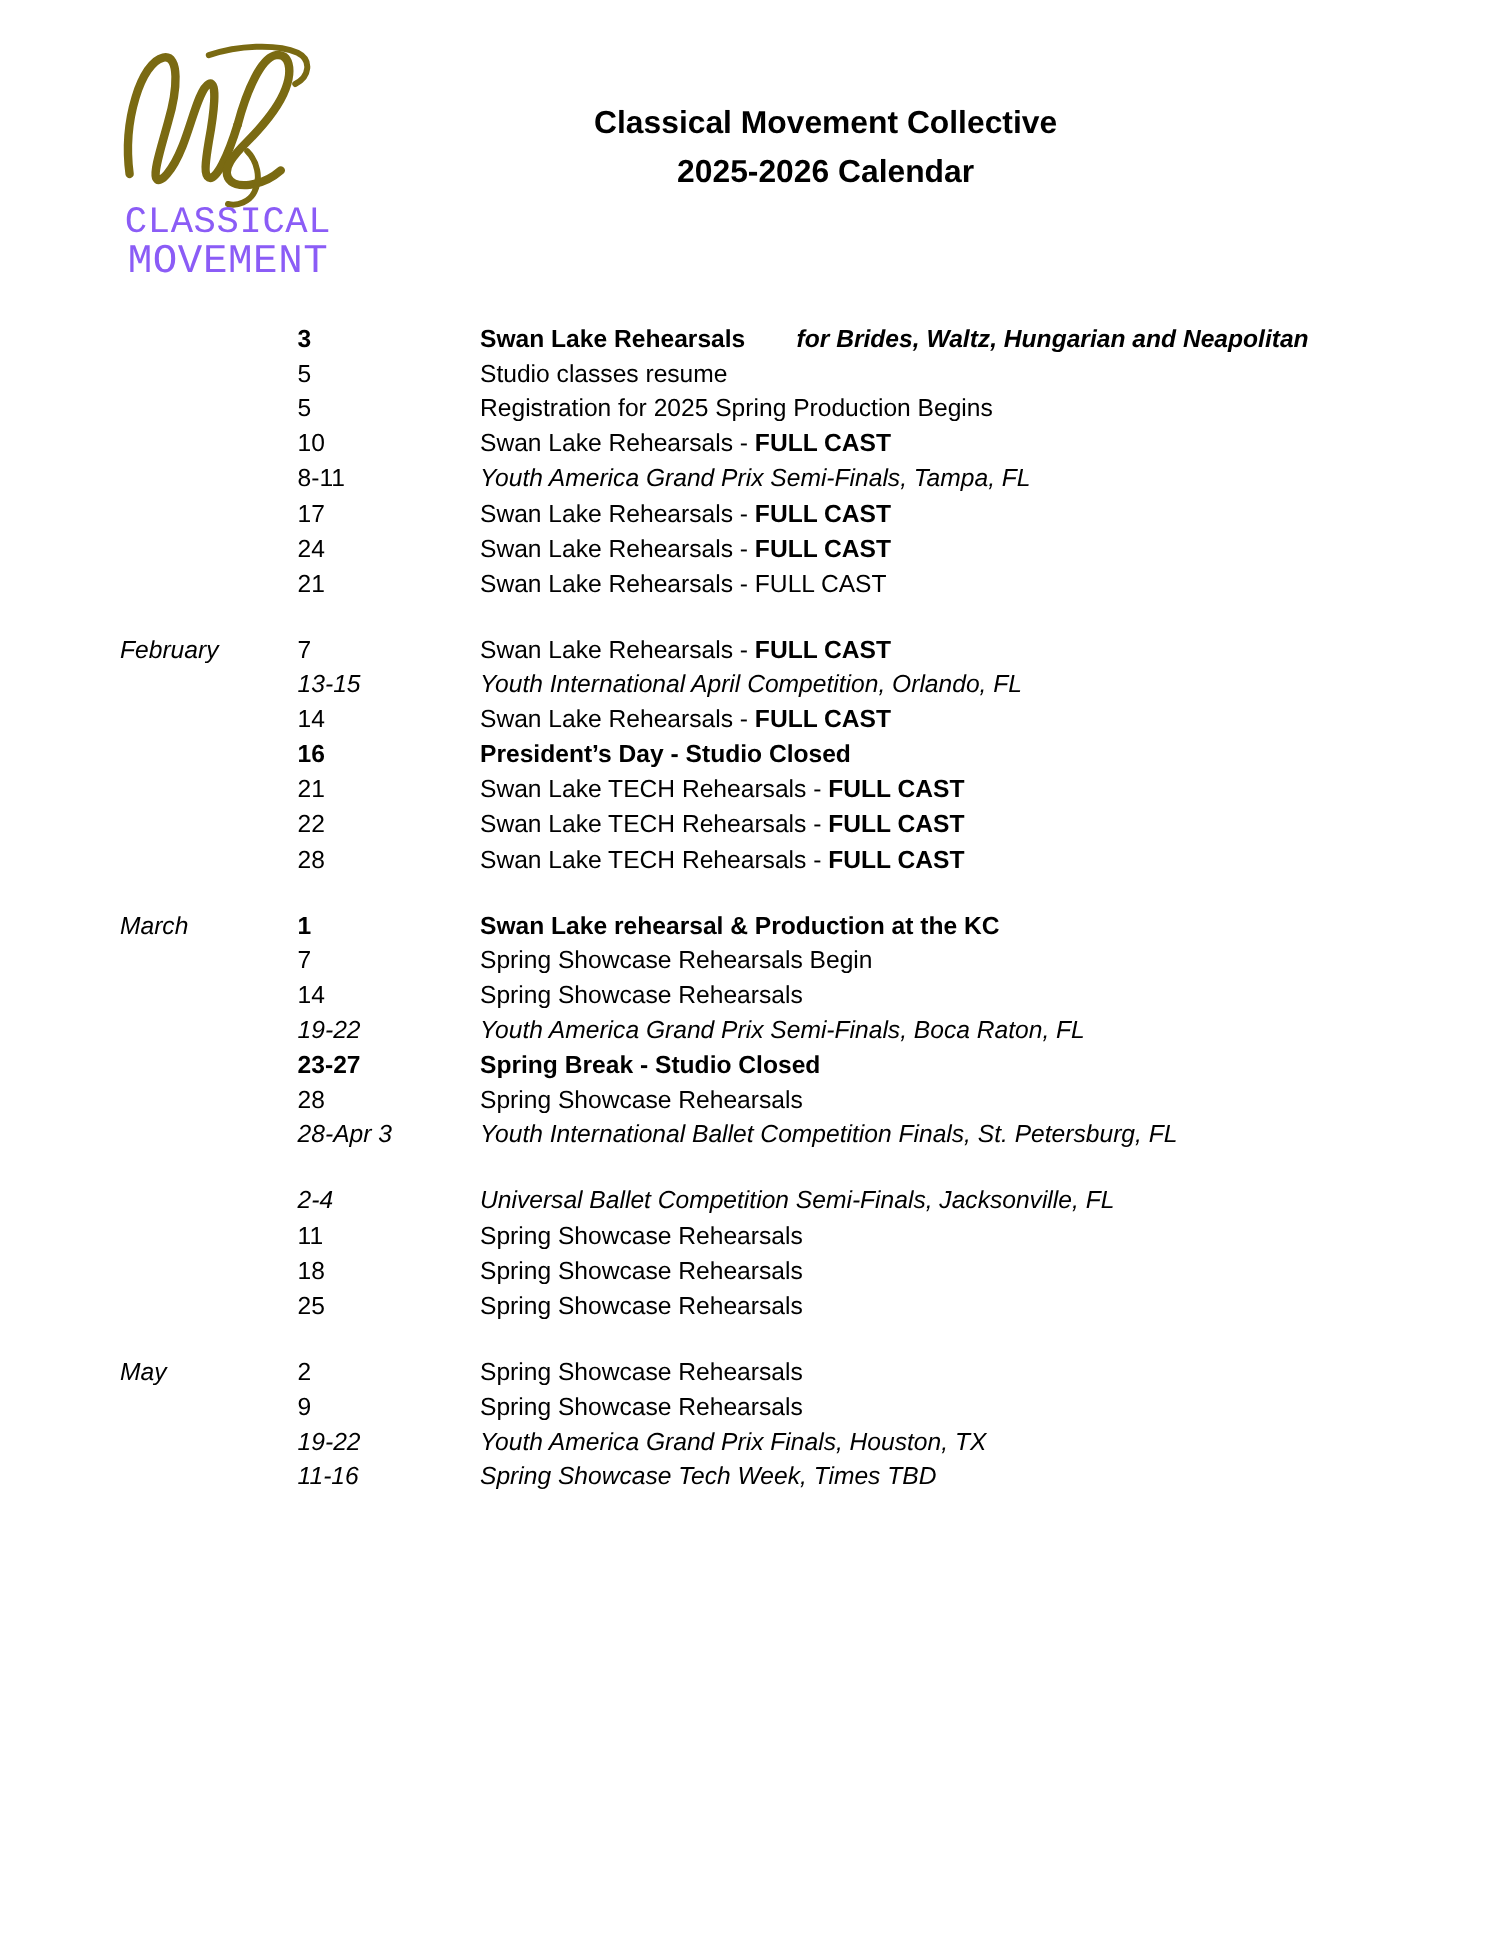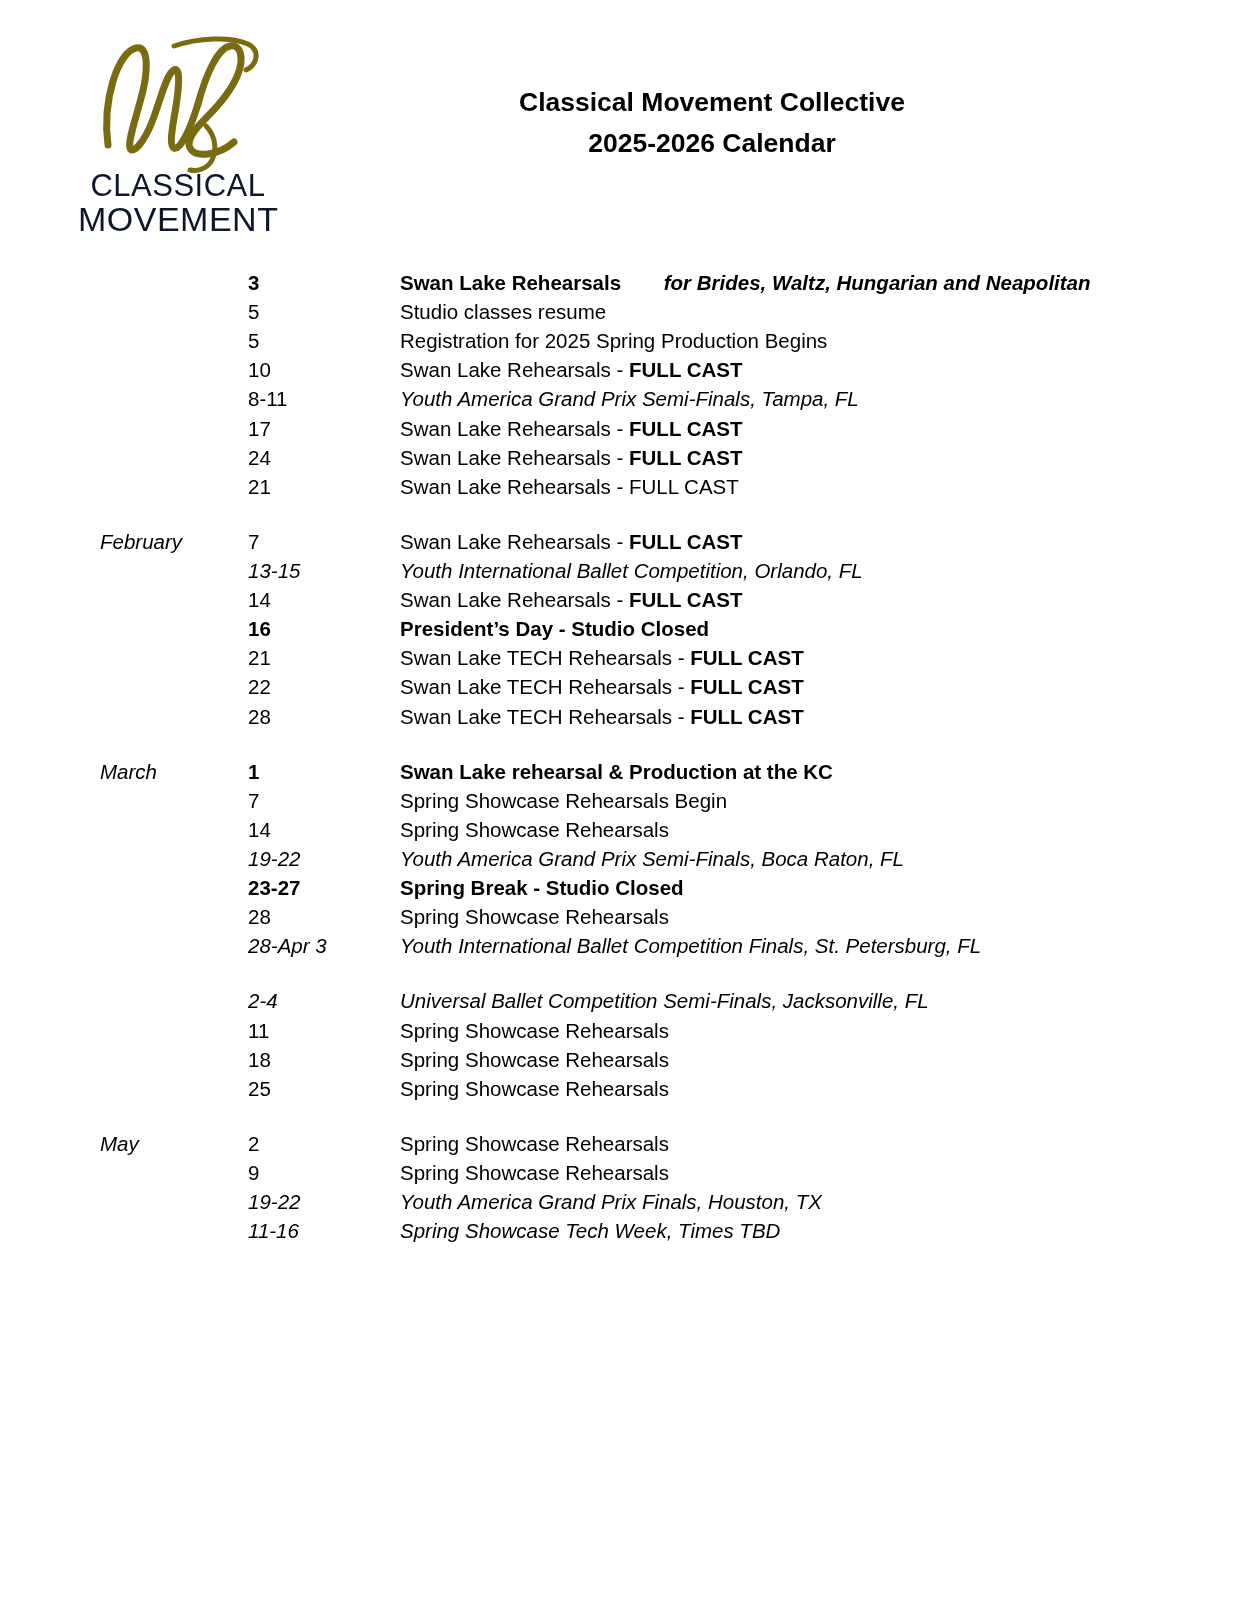--- a/index.html
+++ b/index.html
@@ -32,40 +32,40 @@
     top: 30px;
     width: 200px;
     height: 210px;
     color: #7a6a12;
   }
   .logo svg {
     display: block;
   }
   .logo-wordmark {
     position: absolute;
-    left: 0px;
+    left: 12px;
     top: 140px;
     width: 200px;
     text-align: center;
-    font-family: Liberation Sans, sans-serif;
-    color: #0f172a;
+    font-family: Liberation Mono, monospace;
+    color: #8b5cf6;
     line-height: 1.02;
     letter-spacing: 0.5px;
   }
   .logo-wordmark .l1 {
     font-size: 31px;
     display: block;
   }
   .logo-wordmark .l2 {
     font-size: 34px;
     display: block;
   }
   .doc-title {
     position: absolute;
-    left: 312px;
+    left: 288px;
     top: 82px;
     width: 800px;
     text-align: center;
     font-size: 26.5px;
     font-weight: bold;
     line-height: 1.55;
   }
   .doc-title .line {
     display: block;
   }
@@ -179,21 +179,21 @@
       </div>
       <div class="month-block">
         <div class="row">
           <div class="col-month">February</div>
           <div class="col-date ">7</div>
           <div class="col-desc"><span>Swan Lake Rehearsals - </span><span class="bold">FULL CAST</span></div>
         </div>
         <div class="row">
           <div class="col-month"></div>
           <div class="col-date italic">13-15</div>
-          <div class="col-desc"><span class="italic">Youth International Ballet Competition, Orlando, FL</span></div>
+          <div class="col-desc"><span class="italic">Youth International April Competition, Orlando, FL</span></div>
         </div>
         <div class="row">
           <div class="col-month"></div>
           <div class="col-date ">14</div>
           <div class="col-desc"><span>Swan Lake Rehearsals - </span><span class="bold">FULL CAST</span></div>
         </div>
         <div class="row">
           <div class="col-month"></div>
           <div class="col-date bold">16</div>
           <div class="col-desc"><span class="bold">President’s Day - Studio Closed</span></div>

